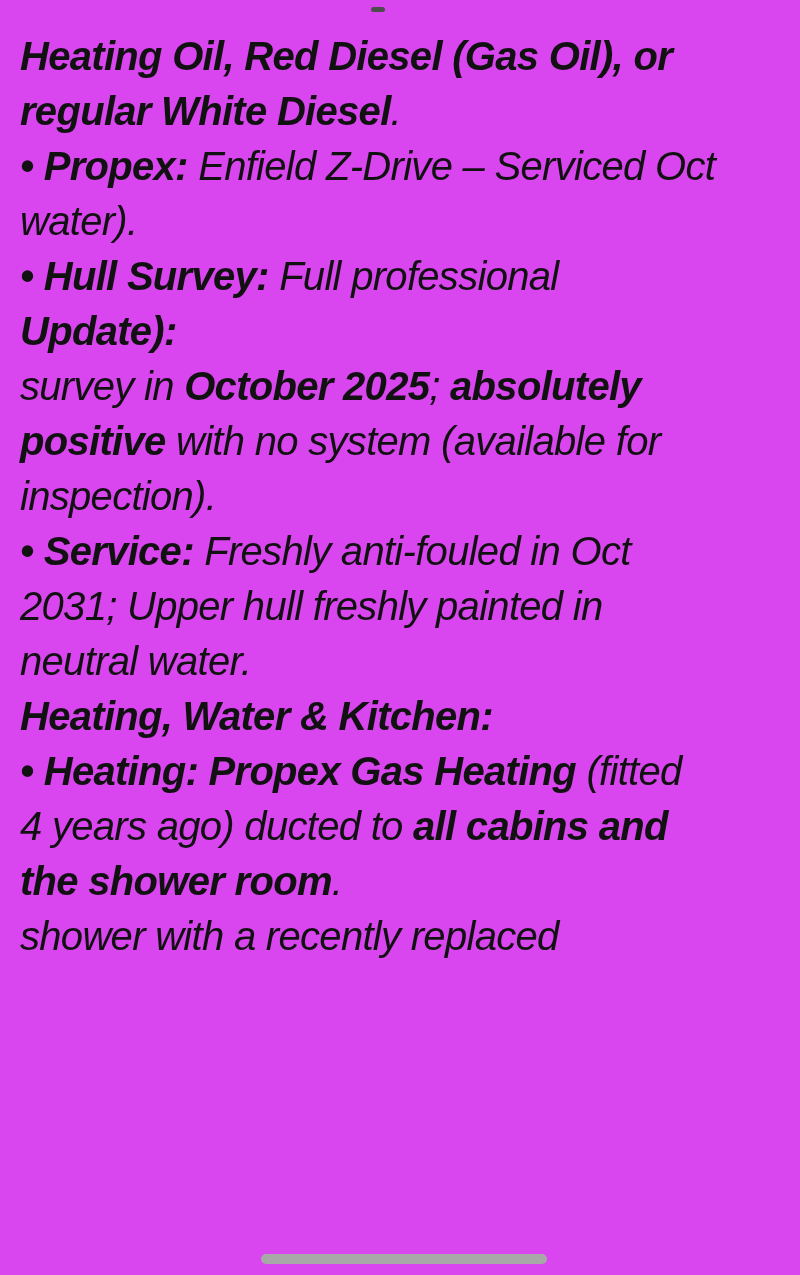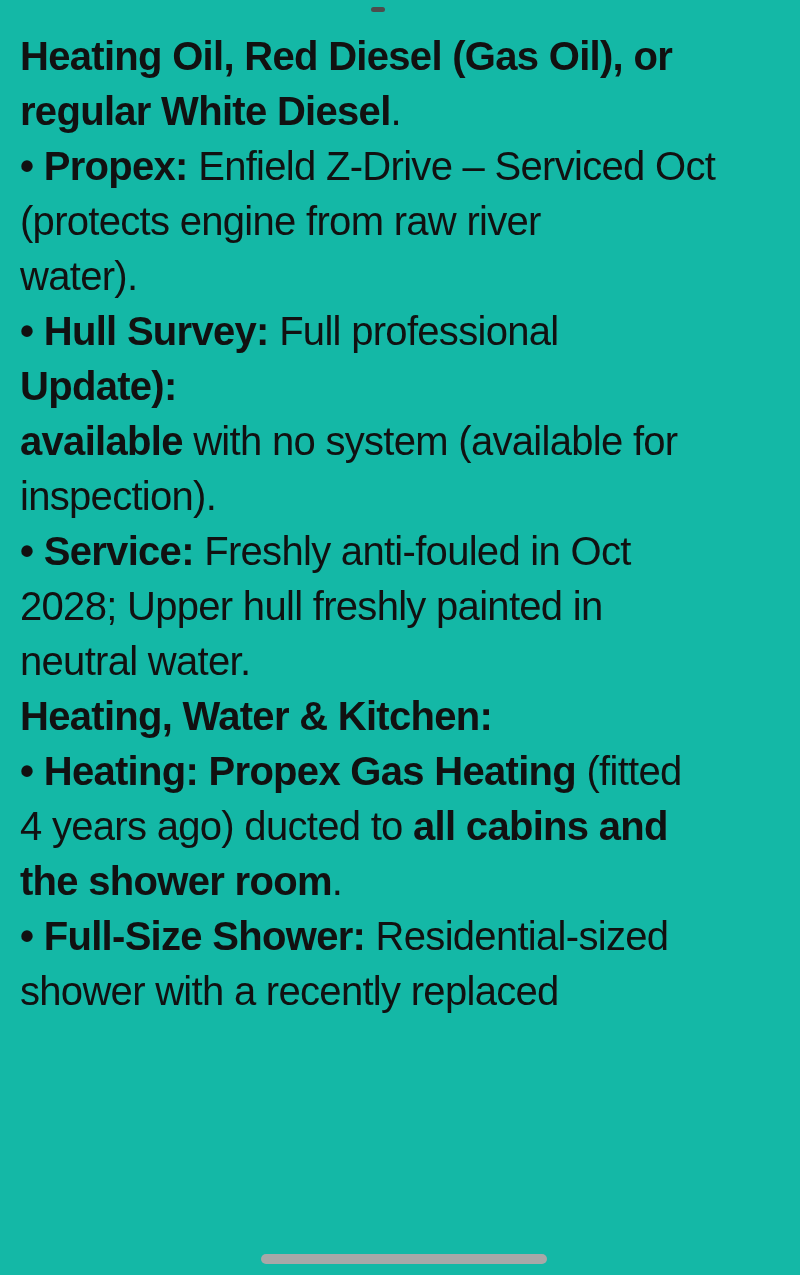--- a/index.html
+++ b/index.html
@@ -50,36 +50,35 @@
     top: 1254px;
     width: 286px;
     height: 10px;
     border-radius: 5px;
     background: #a8a8a8;
   }
 </style>
 </head>
 <body>
 
-<div class="screen" style="background: #14b8a6;">
+<div class="screen" style="background: #d946ef; font-style: italic;">
   <div class="clipped-fragment" style="background: rgb(77, 77, 77);"></div>
   <div class="text-block" style="color: rgb(17, 17, 17);">
       <div class="line"><span class="seg b">Heating Oil, Red Diesel (Gas Oil), or</span></div>
       <div class="line"><span class="seg b">regular White Diesel</span><span class="seg">.</span></div>
       <div class="line"><span class="seg b">• Propex:</span><span class="seg"> Enfield Z-Drive – Serviced Oct</span></div>
-      <div class="line"><span class="seg">(protects engine from raw river</span></div>
       <div class="line"><span class="seg">water).</span></div>
       <div class="line"><span class="seg b">• Hull Survey:</span><span class="seg"> Full professional</span></div>
       <div class="line"><span class="seg b">Update):</span></div>
-      <div class="line"><span class="seg b">available</span><span class="seg"> with no system (available for</span></div>
+      <div class="line"><span class="seg">survey in </span><span class="seg b">October 2025</span><span class="seg">; </span><span class="seg b">absolutely</span></div>
+      <div class="line"><span class="seg b">positive</span><span class="seg"> with no system (available for</span></div>
       <div class="line"><span class="seg">inspection).</span></div>
       <div class="line"><span class="seg b">• Service:</span><span class="seg"> Freshly anti-fouled in Oct</span></div>
-      <div class="line"><span class="seg">2028; Upper hull freshly painted in</span></div>
+      <div class="line"><span class="seg">2031; Upper hull freshly painted in</span></div>
       <div class="line"><span class="seg">neutral water.</span></div>
       <div class="line"><span class="seg b">Heating, Water &amp; Kitchen:</span></div>
       <div class="line"><span class="seg b">• Heating: Propex Gas Heating</span><span class="seg"> (fitted</span></div>
       <div class="line"><span class="seg">4 years ago) ducted to </span><span class="seg b">all cabins and</span></div>
       <div class="line"><span class="seg b">the shower room</span><span class="seg">.</span></div>
-      <div class="line"><span class="seg b">• Full-Size Shower:</span><span class="seg"> Residential-sized</span></div>
       <div class="line"><span class="seg">shower with a recently replaced</span></div>
     </div>
   <div class="scroll-handle" style="background: rgb(168, 168, 168);"></div>
 </div>
 
 </body></html>

